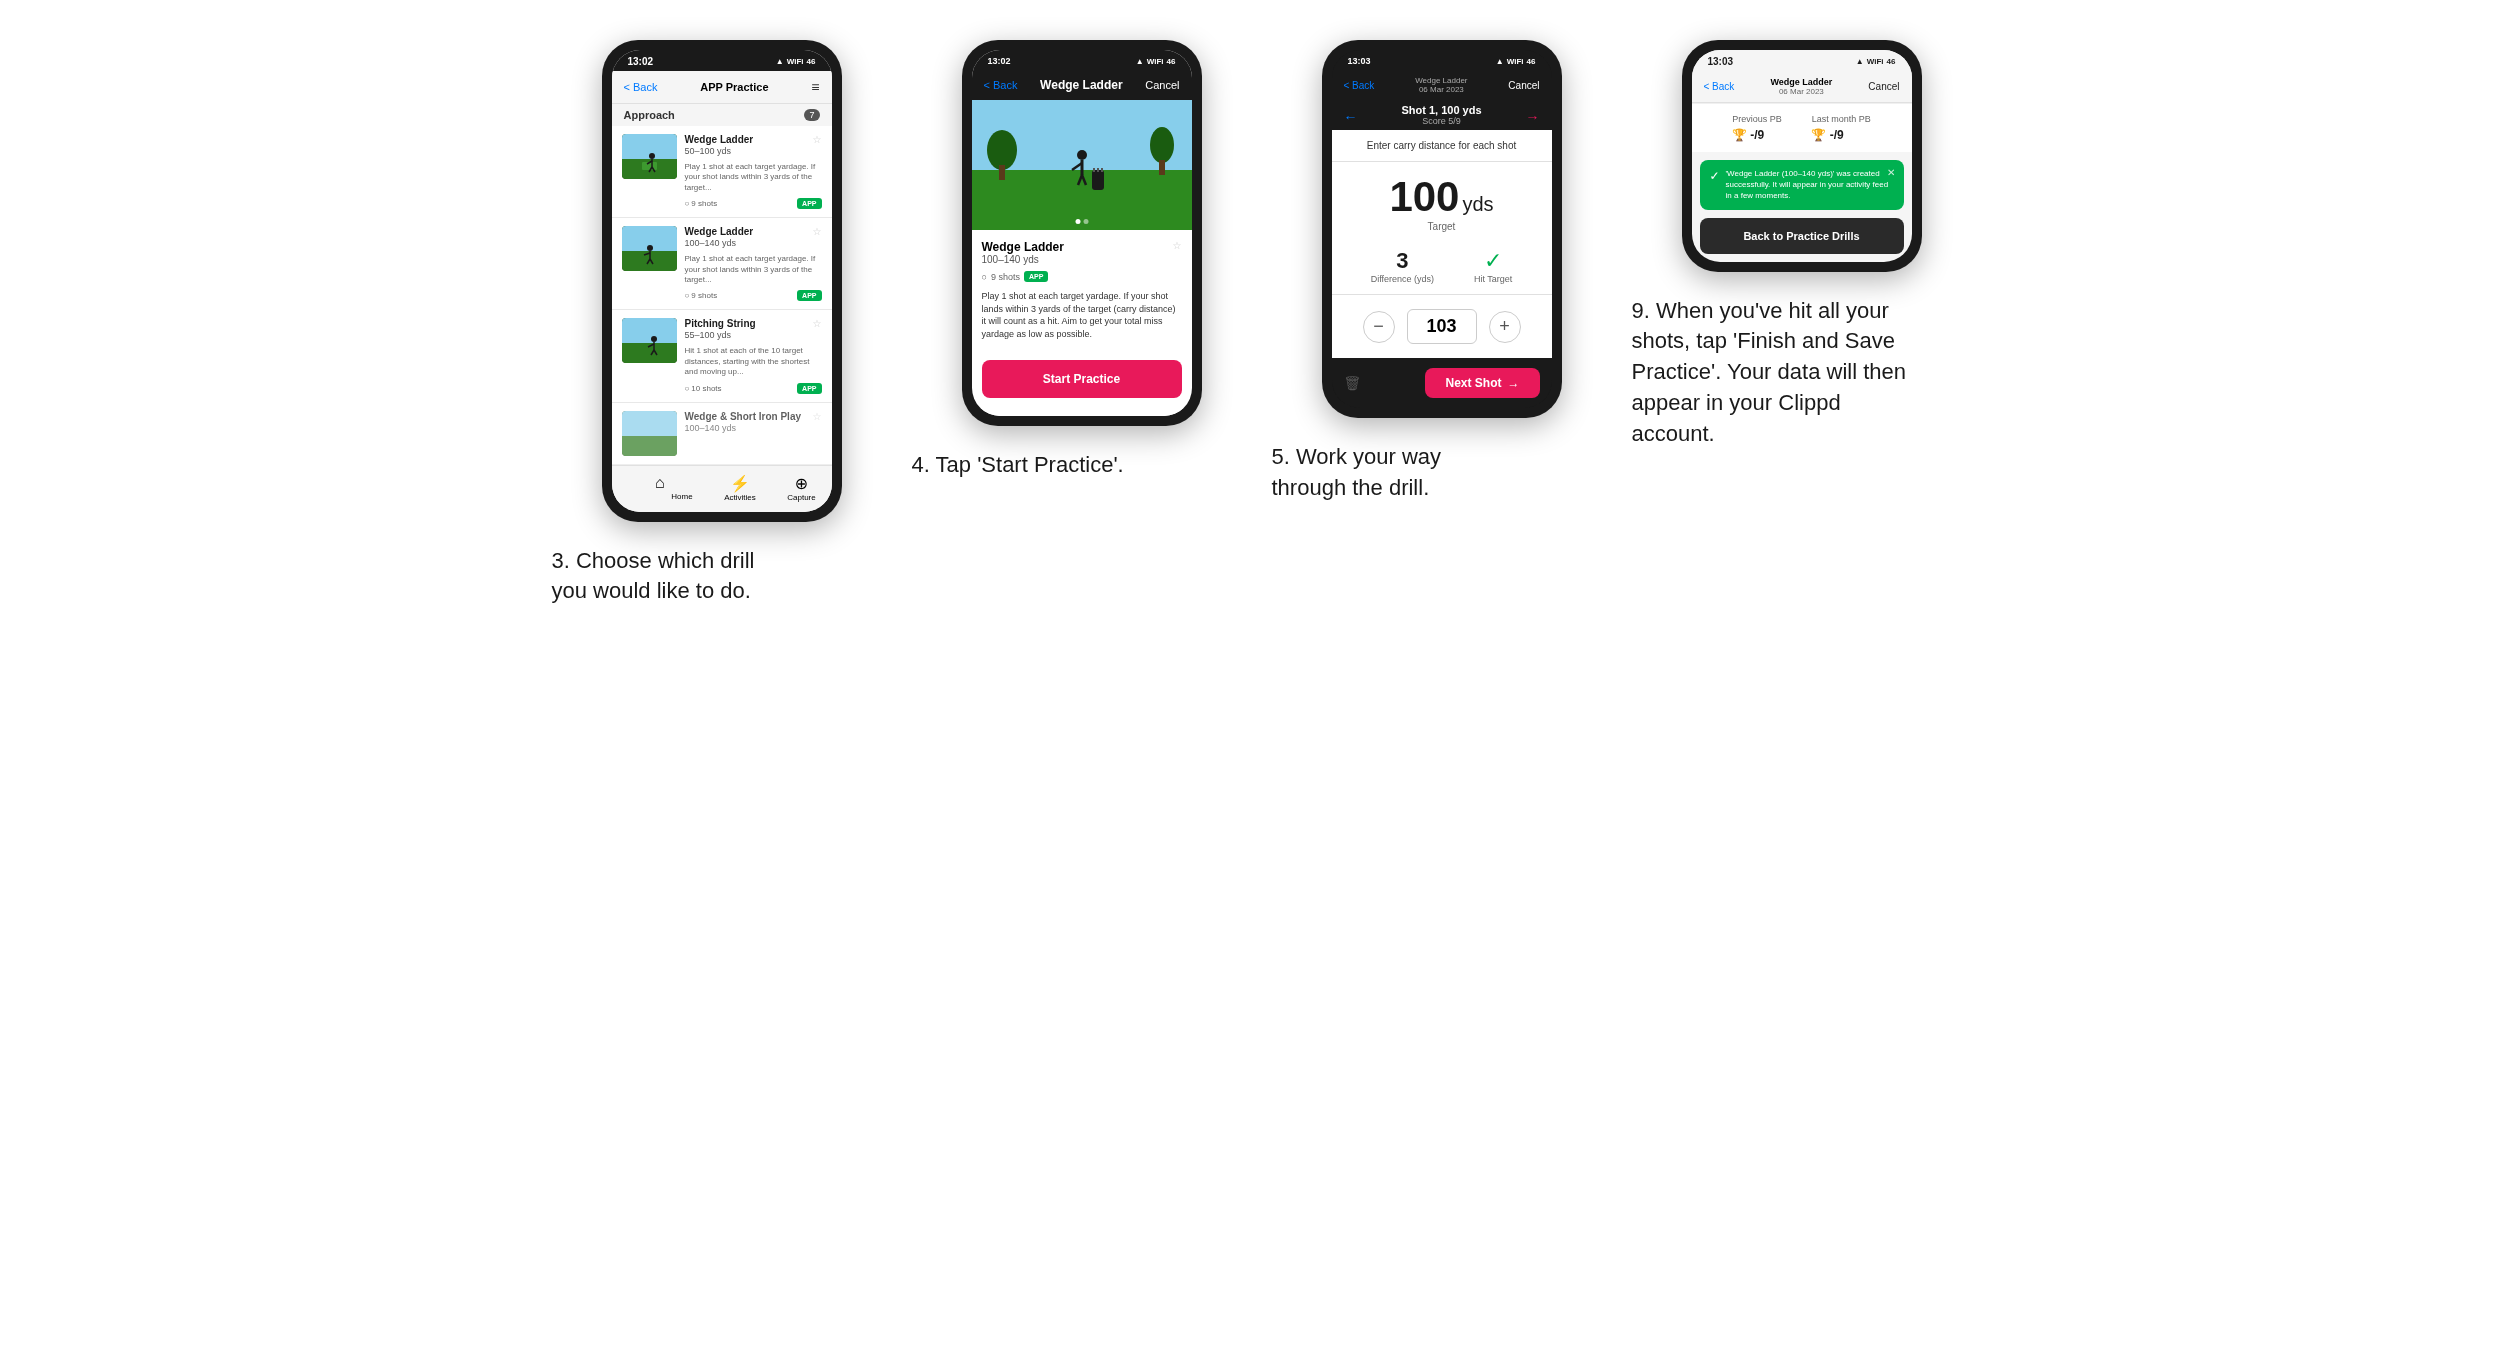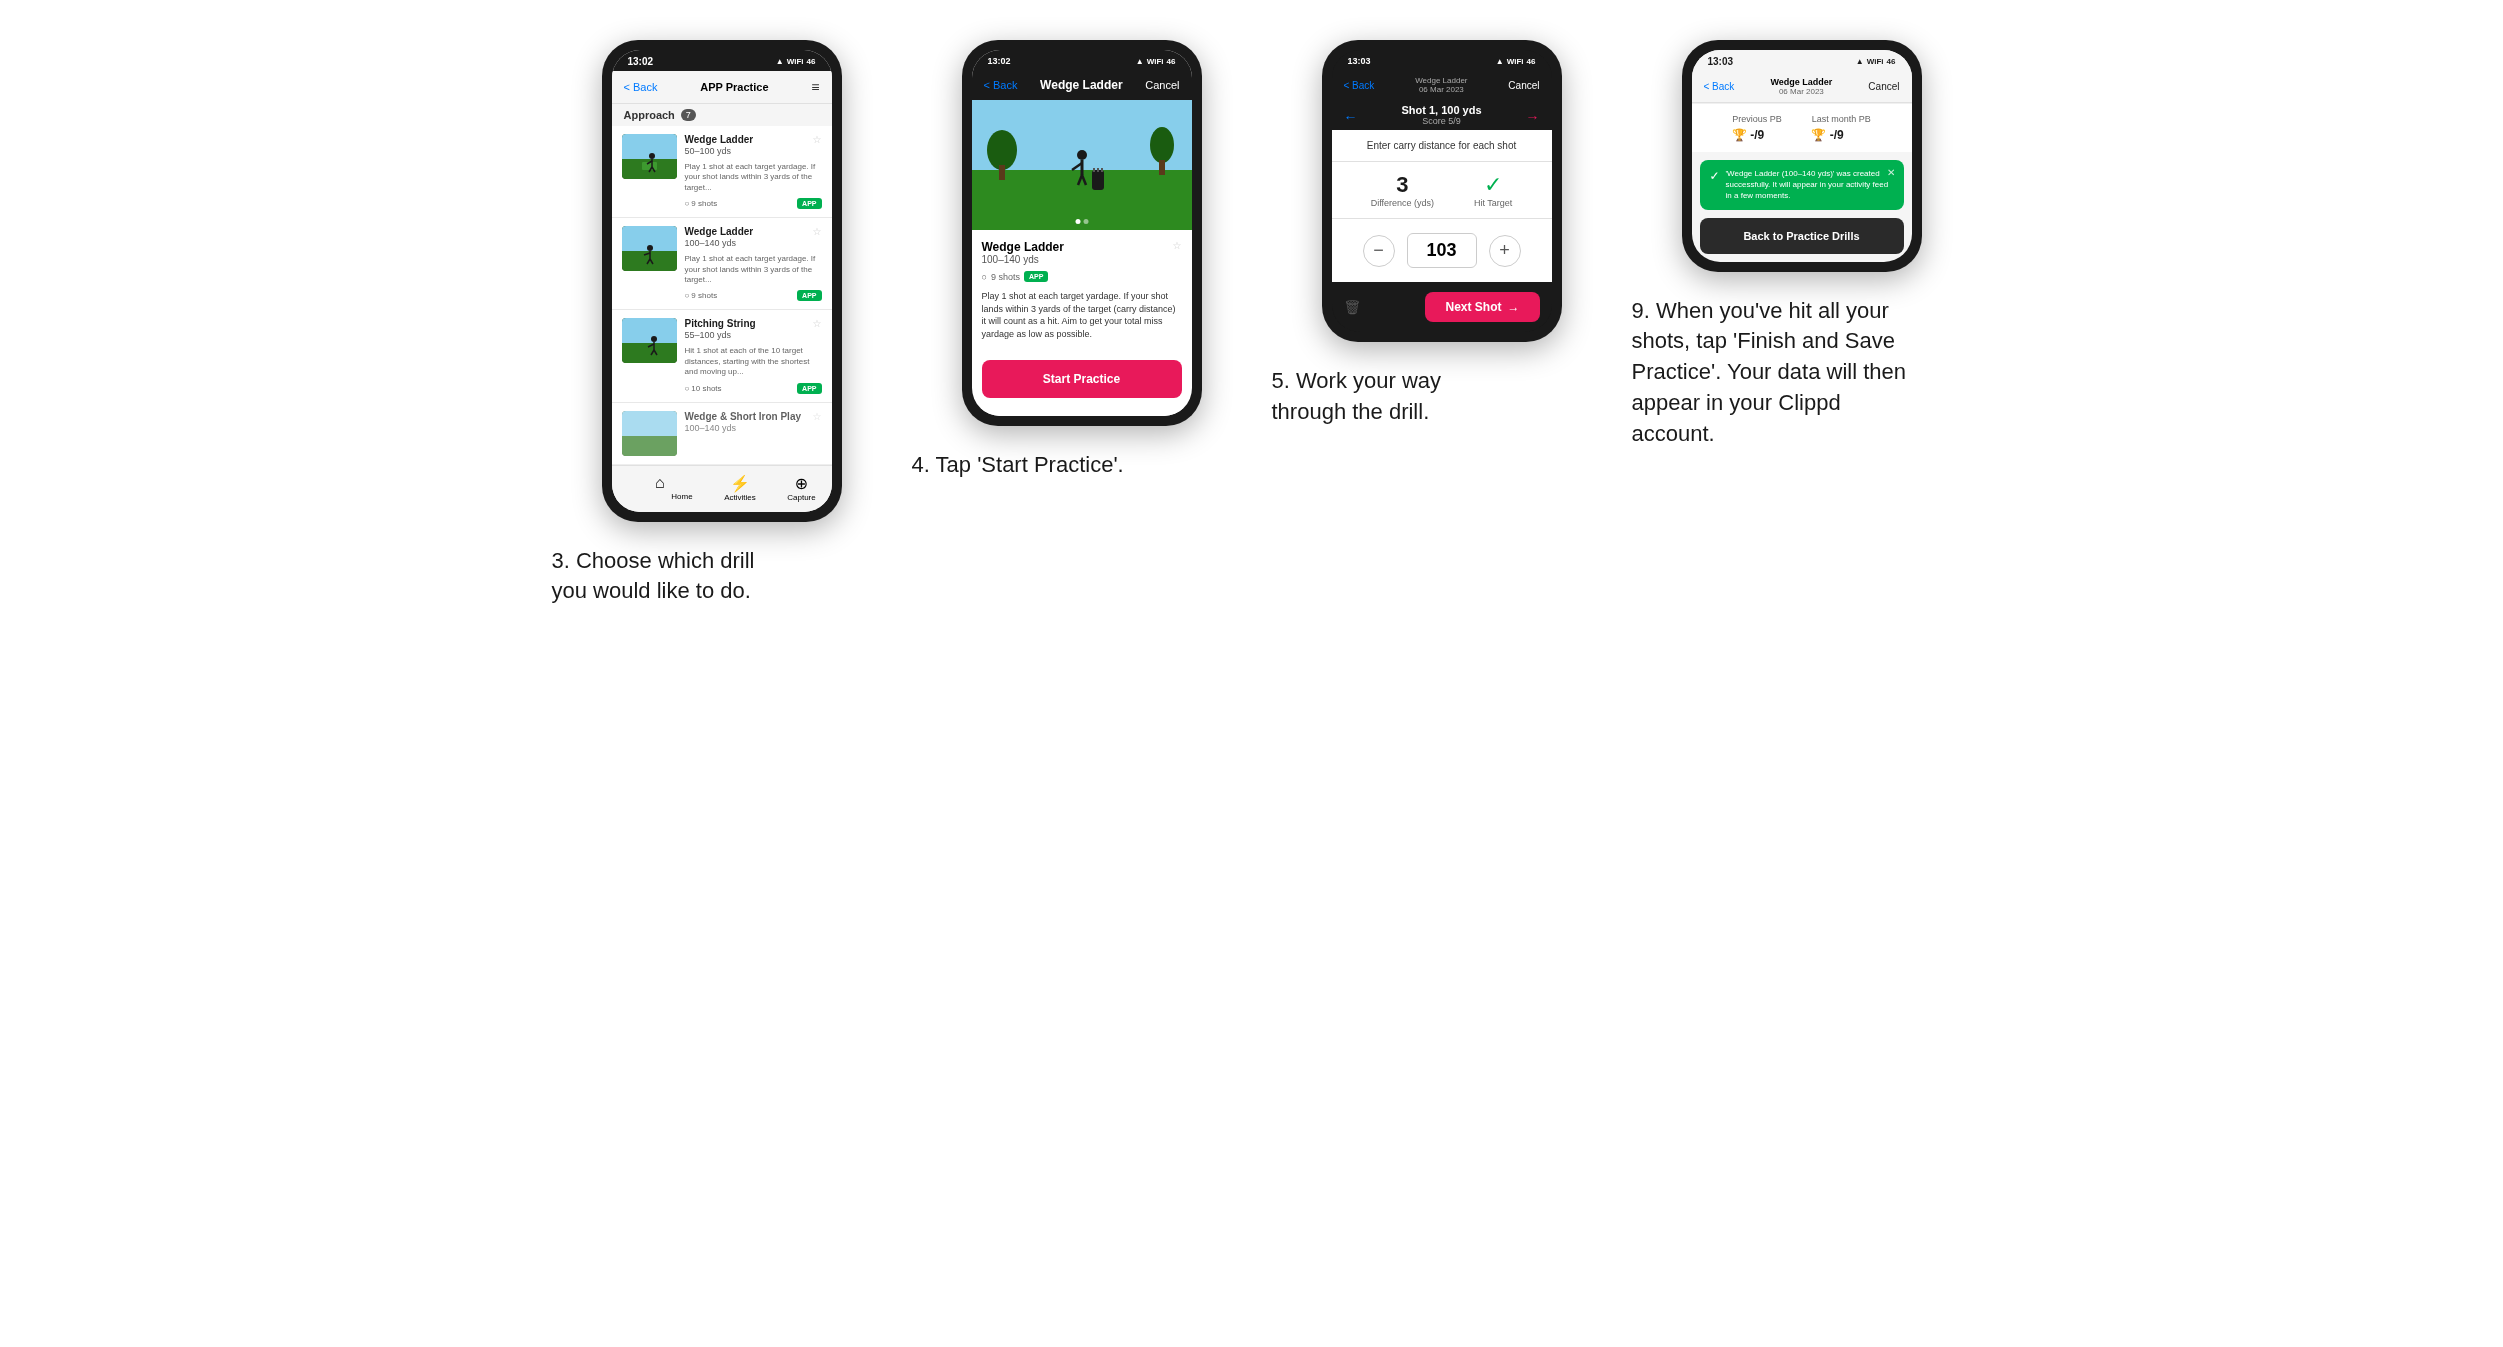--- a/index.html
+++ b/index.html
@@ -71,20 +71,21 @@
     }
     .nav-bar .back { color: #007aff; font-size: 11px; display: flex; align-items: center; gap: 3px; }
     .nav-bar .title { font-size: 11px; font-weight: 600; color: #000; }
     .nav-bar .menu { font-size: 14px; color: #333; }
     .section-header {
       background: #f5f5f5;
       padding: 5px 12px;
       display: flex;
       align-items: center;
       gap: 6px;
+      justify-content: space-between;
     }
     .section-header .label { font-size: 11px; font-weight: 600; color: #333; }
     .section-header .badge {
       background: #555;
       color: white;
       border-radius: 8px;
       padding: 1px 5px;
       font-size: 9px;
     }
     .drill-item {
@@ -634,20 +635,26 @@
               <div class="shot-info" style="color:white;font-size:11px;font-weight:700;">Shot 1, 100 yds</div>
               <div class="score" style="color:#aaa;font-size:9px;text-align:center;">Score 5/9</div>
             </div>
             <span style="color:#e8195a;font-size:14px;">→</span>
           </div>
 
           <div class="carry-instruction">
             Enter <span>carry distance</span> for each shot
           </div>
 
+          <div class="target-display">
+            <div class="target-yardage">
+              <span>100</span><span class="unit">yds</span>
+            </div>
+            <div class="target-label">Target</div>
+          </div>
 
           <div class="stats-row">
             <div class="stat-item">
               <div class="stat-value">3</div>
               <div class="stat-label">Difference (yds)</div>
             </div>
             <div class="stat-item">
               <div class="stat-hit">✓</div>
               <div class="stat-label">Hit Target</div>
             </div>

